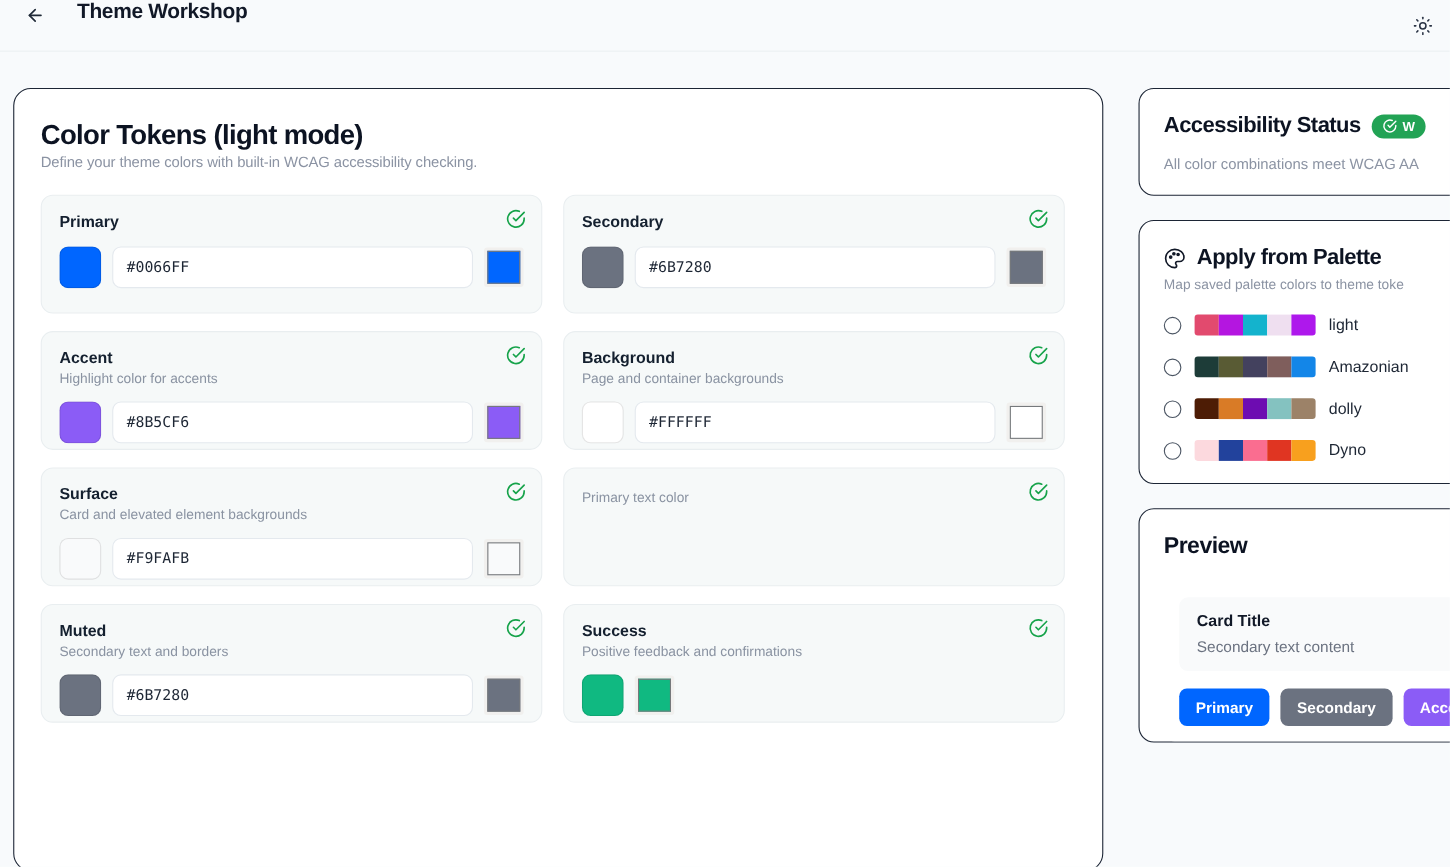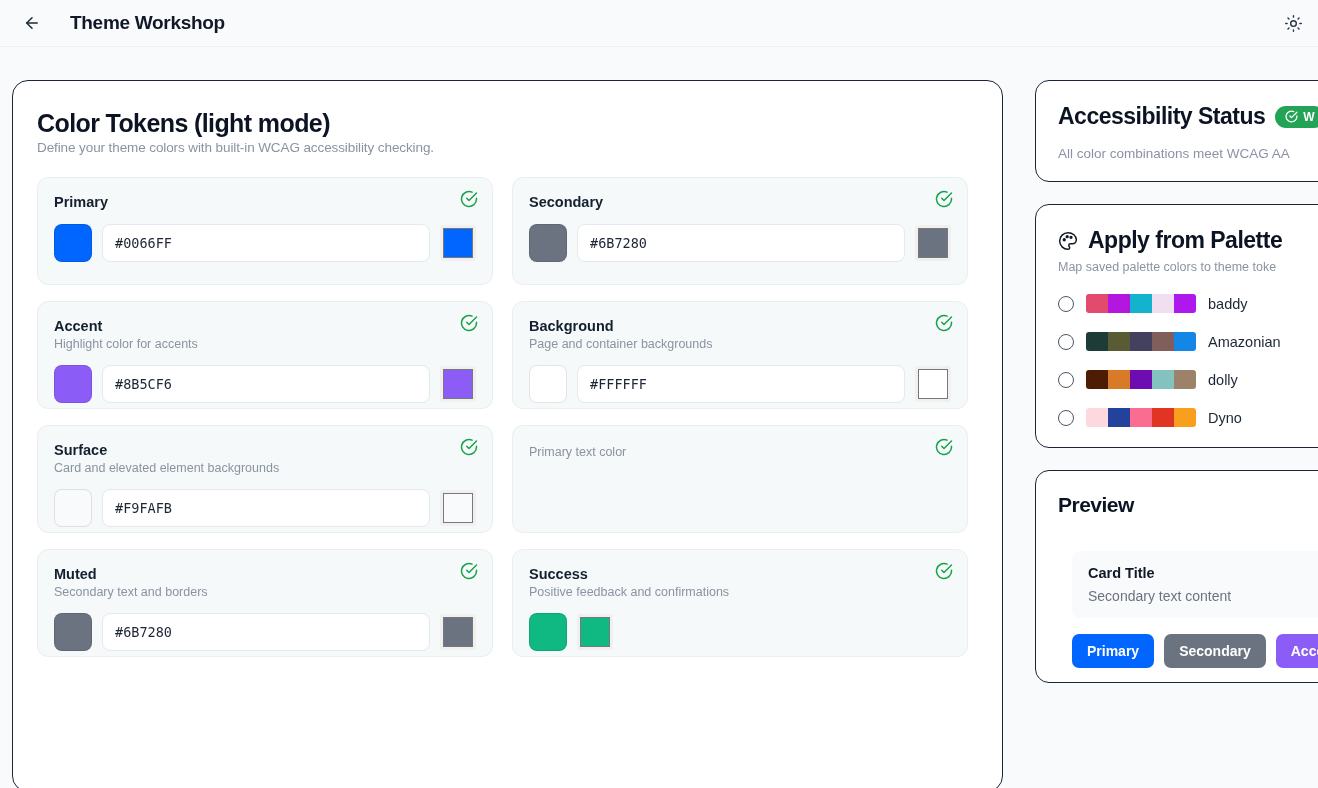--- a/index.html
+++ b/index.html
@@ -8,21 +8,21 @@
     background: #f8fafc;
     font-family: "Liberation Sans", sans-serif;
     overflow: hidden;
     color: #111827;
   }
 
   
   .topbar {
     height: 47px;
     background: #f8fafc;
-    display: flex; align-items: center;
+    display: flex; 
     padding: 0 18px 0 18px;
     border-bottom: 1px solid #eceff3;
     position: relative;
   }
   .back-btn {
     width: 28px; height: 28px;
     display: flex; align-items: center; justify-content: center;
     color: #1f2937; cursor: pointer;
     background: none; border: none;
   }
@@ -117,21 +117,21 @@
     display: flex; flex-direction: column; gap: 22px;
   }
   .panel {
     background: #ffffff;
     border: 1.5px solid #1c2535;
     border-radius: 14px;
     padding: 22px 22px 20px 22px;
   }
   .panel-head { display: flex; align-items: center; gap: 10px; }
   .panel-title {
-    font-size: 23px; font-weight: 700; letter-spacing: -0.5px; color: #0c1322;
+    font-size: 20px; font-weight: 700; letter-spacing: -0.5px; color: #0c1322;
     white-space: nowrap;
   }
   .badge {
     display: inline-flex; align-items: center; gap: 5px;
     background: #22a355; color: #fff;
     border-radius: 999px;
     padding: 4px 10px;
     font-size: 12px; font-weight: 700;
     white-space: nowrap;
   }
@@ -353,21 +353,21 @@
       <div class="palette-list" id="palette-list">
           <div class="palette-row">
             <span class="radio"></span>
             <span class="swatch-strip">
               <i style="background:#e24a6e"></i>
               <i style="background:#b416e0"></i>
               <i style="background:#14b3cd"></i>
               <i style="background:#efdff0"></i>
               <i style="background:#ae18ec"></i>
             </span>
-            <span class="palette-label">baddy</span>
+            <span class="palette-label">light</span>
           </div>
           <div class="palette-row">
             <span class="radio"></span>
             <span class="swatch-strip">
               <i style="background:#1d3c38"></i>
               <i style="background:#595b34"></i>
               <i style="background:#43415e"></i>
               <i style="background:#7f5e5c"></i>
               <i style="background:#1386e8"></i>
             </span>

